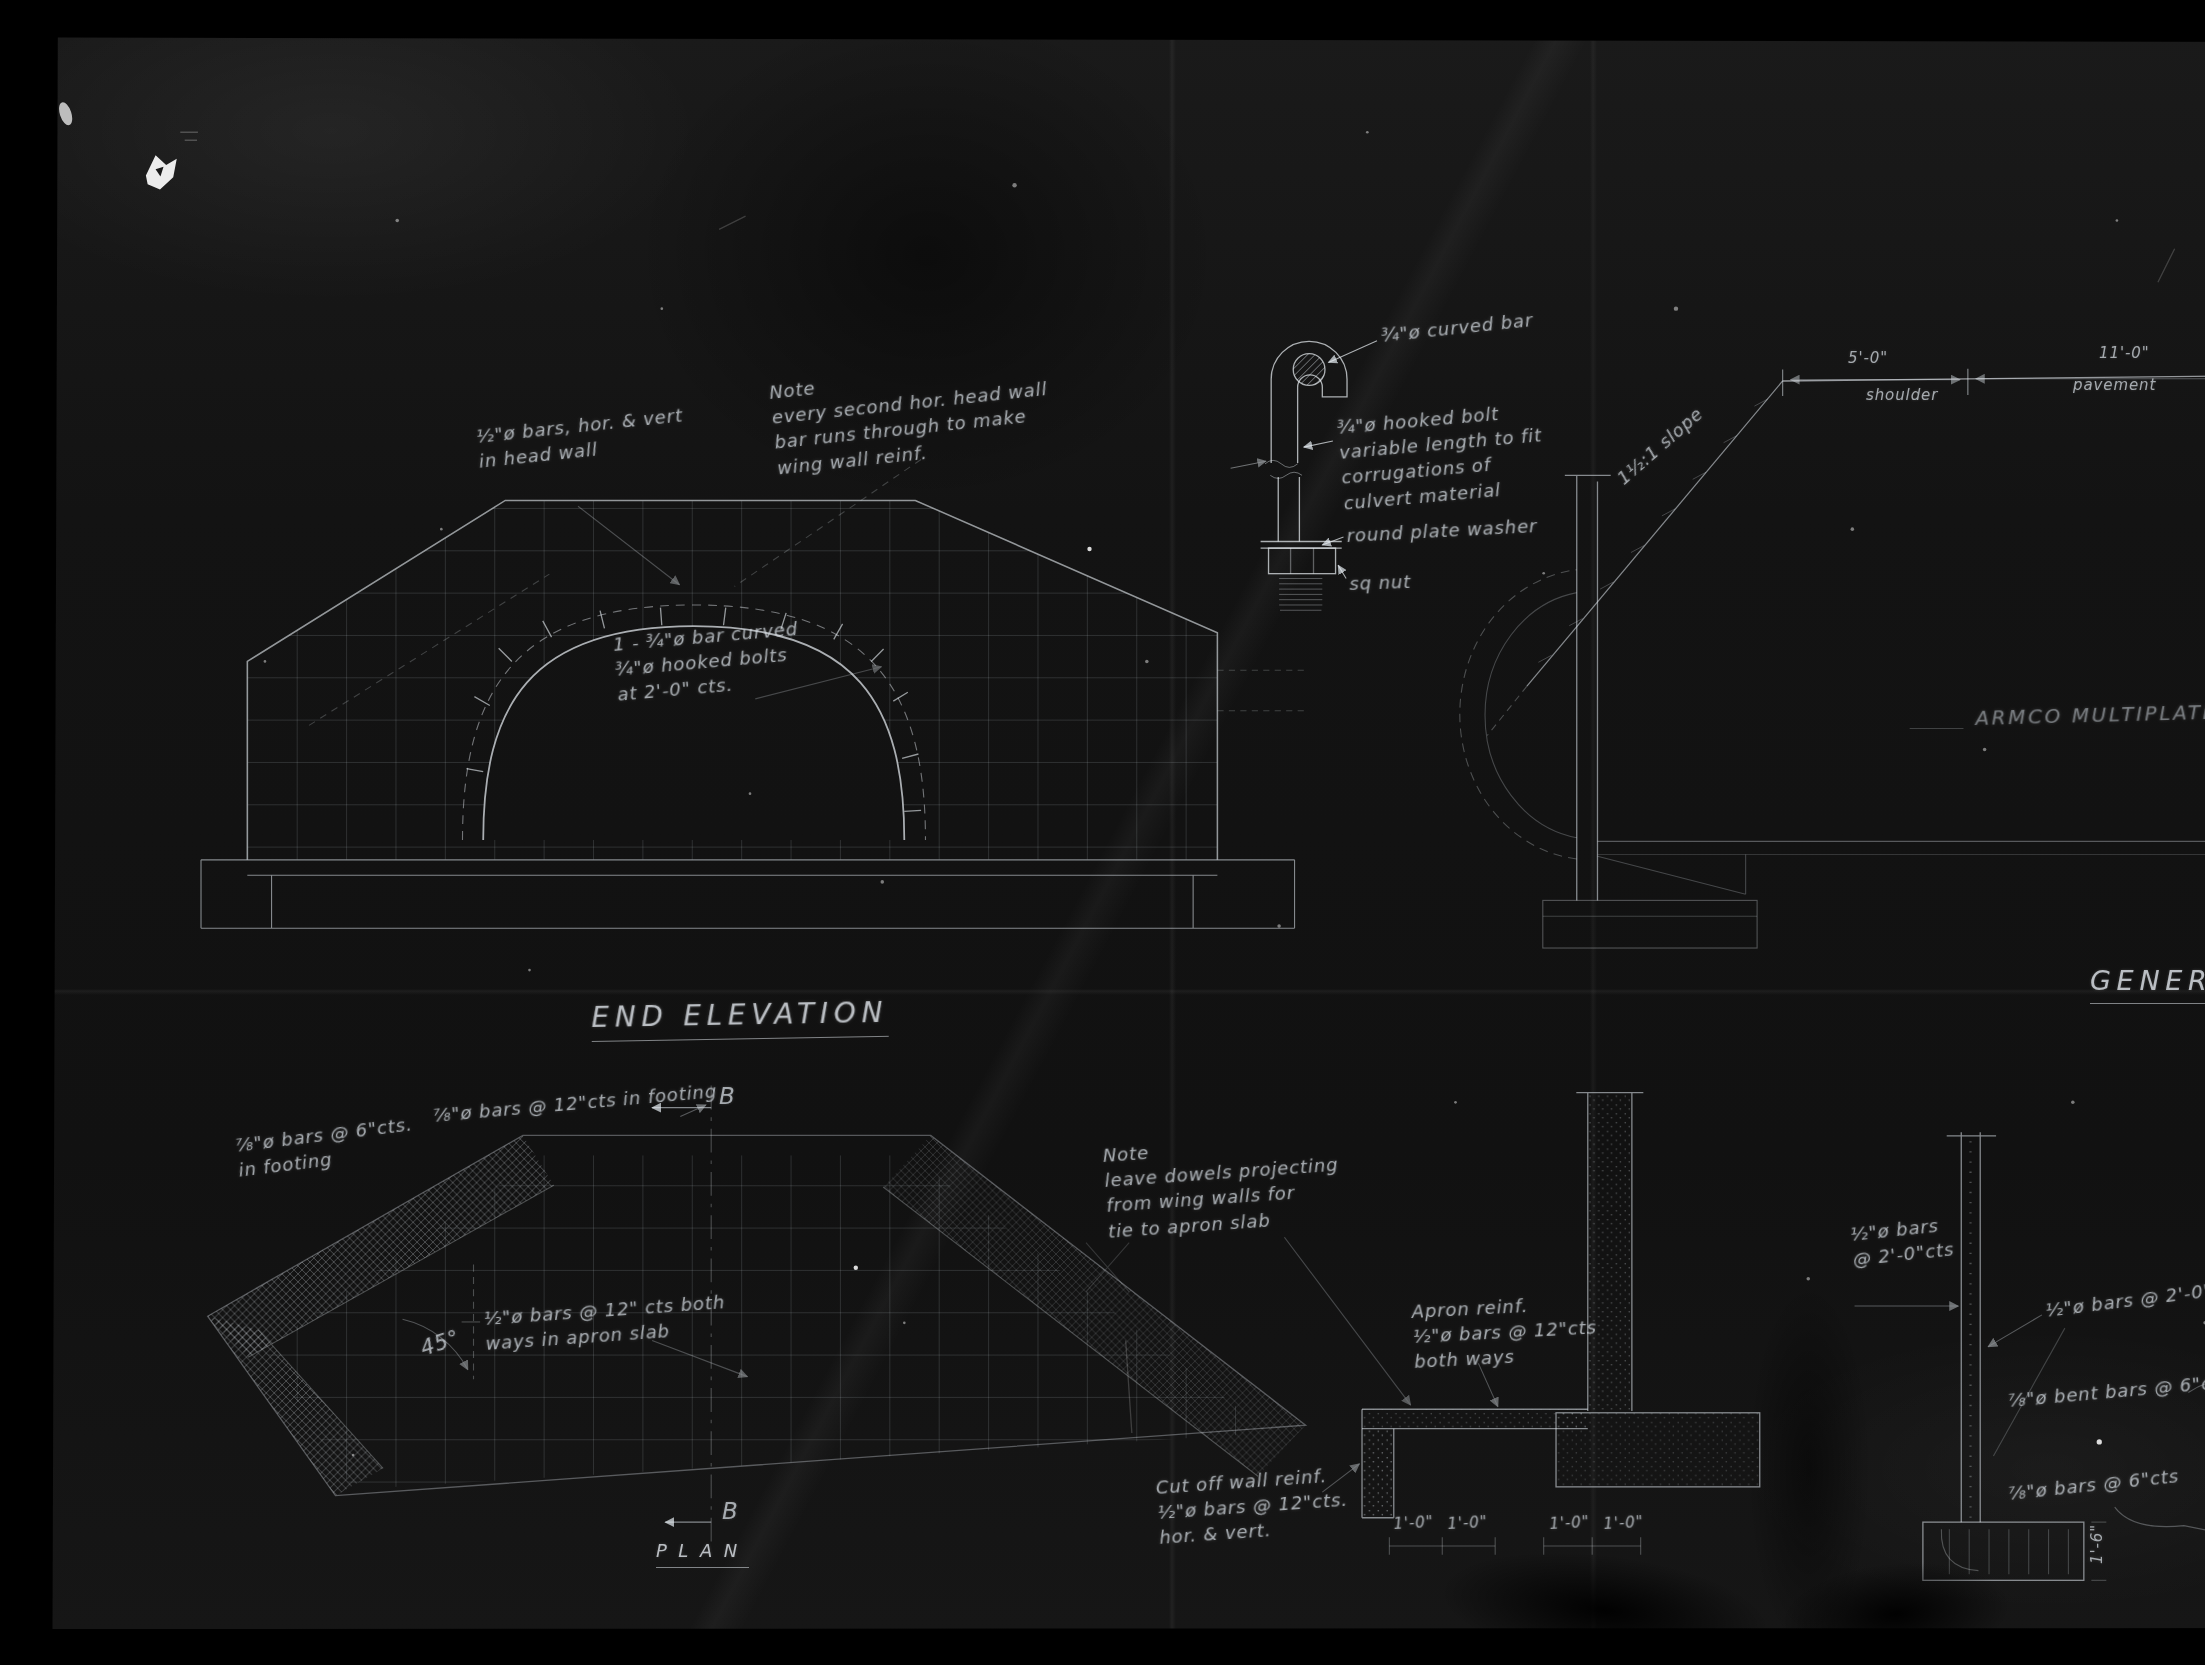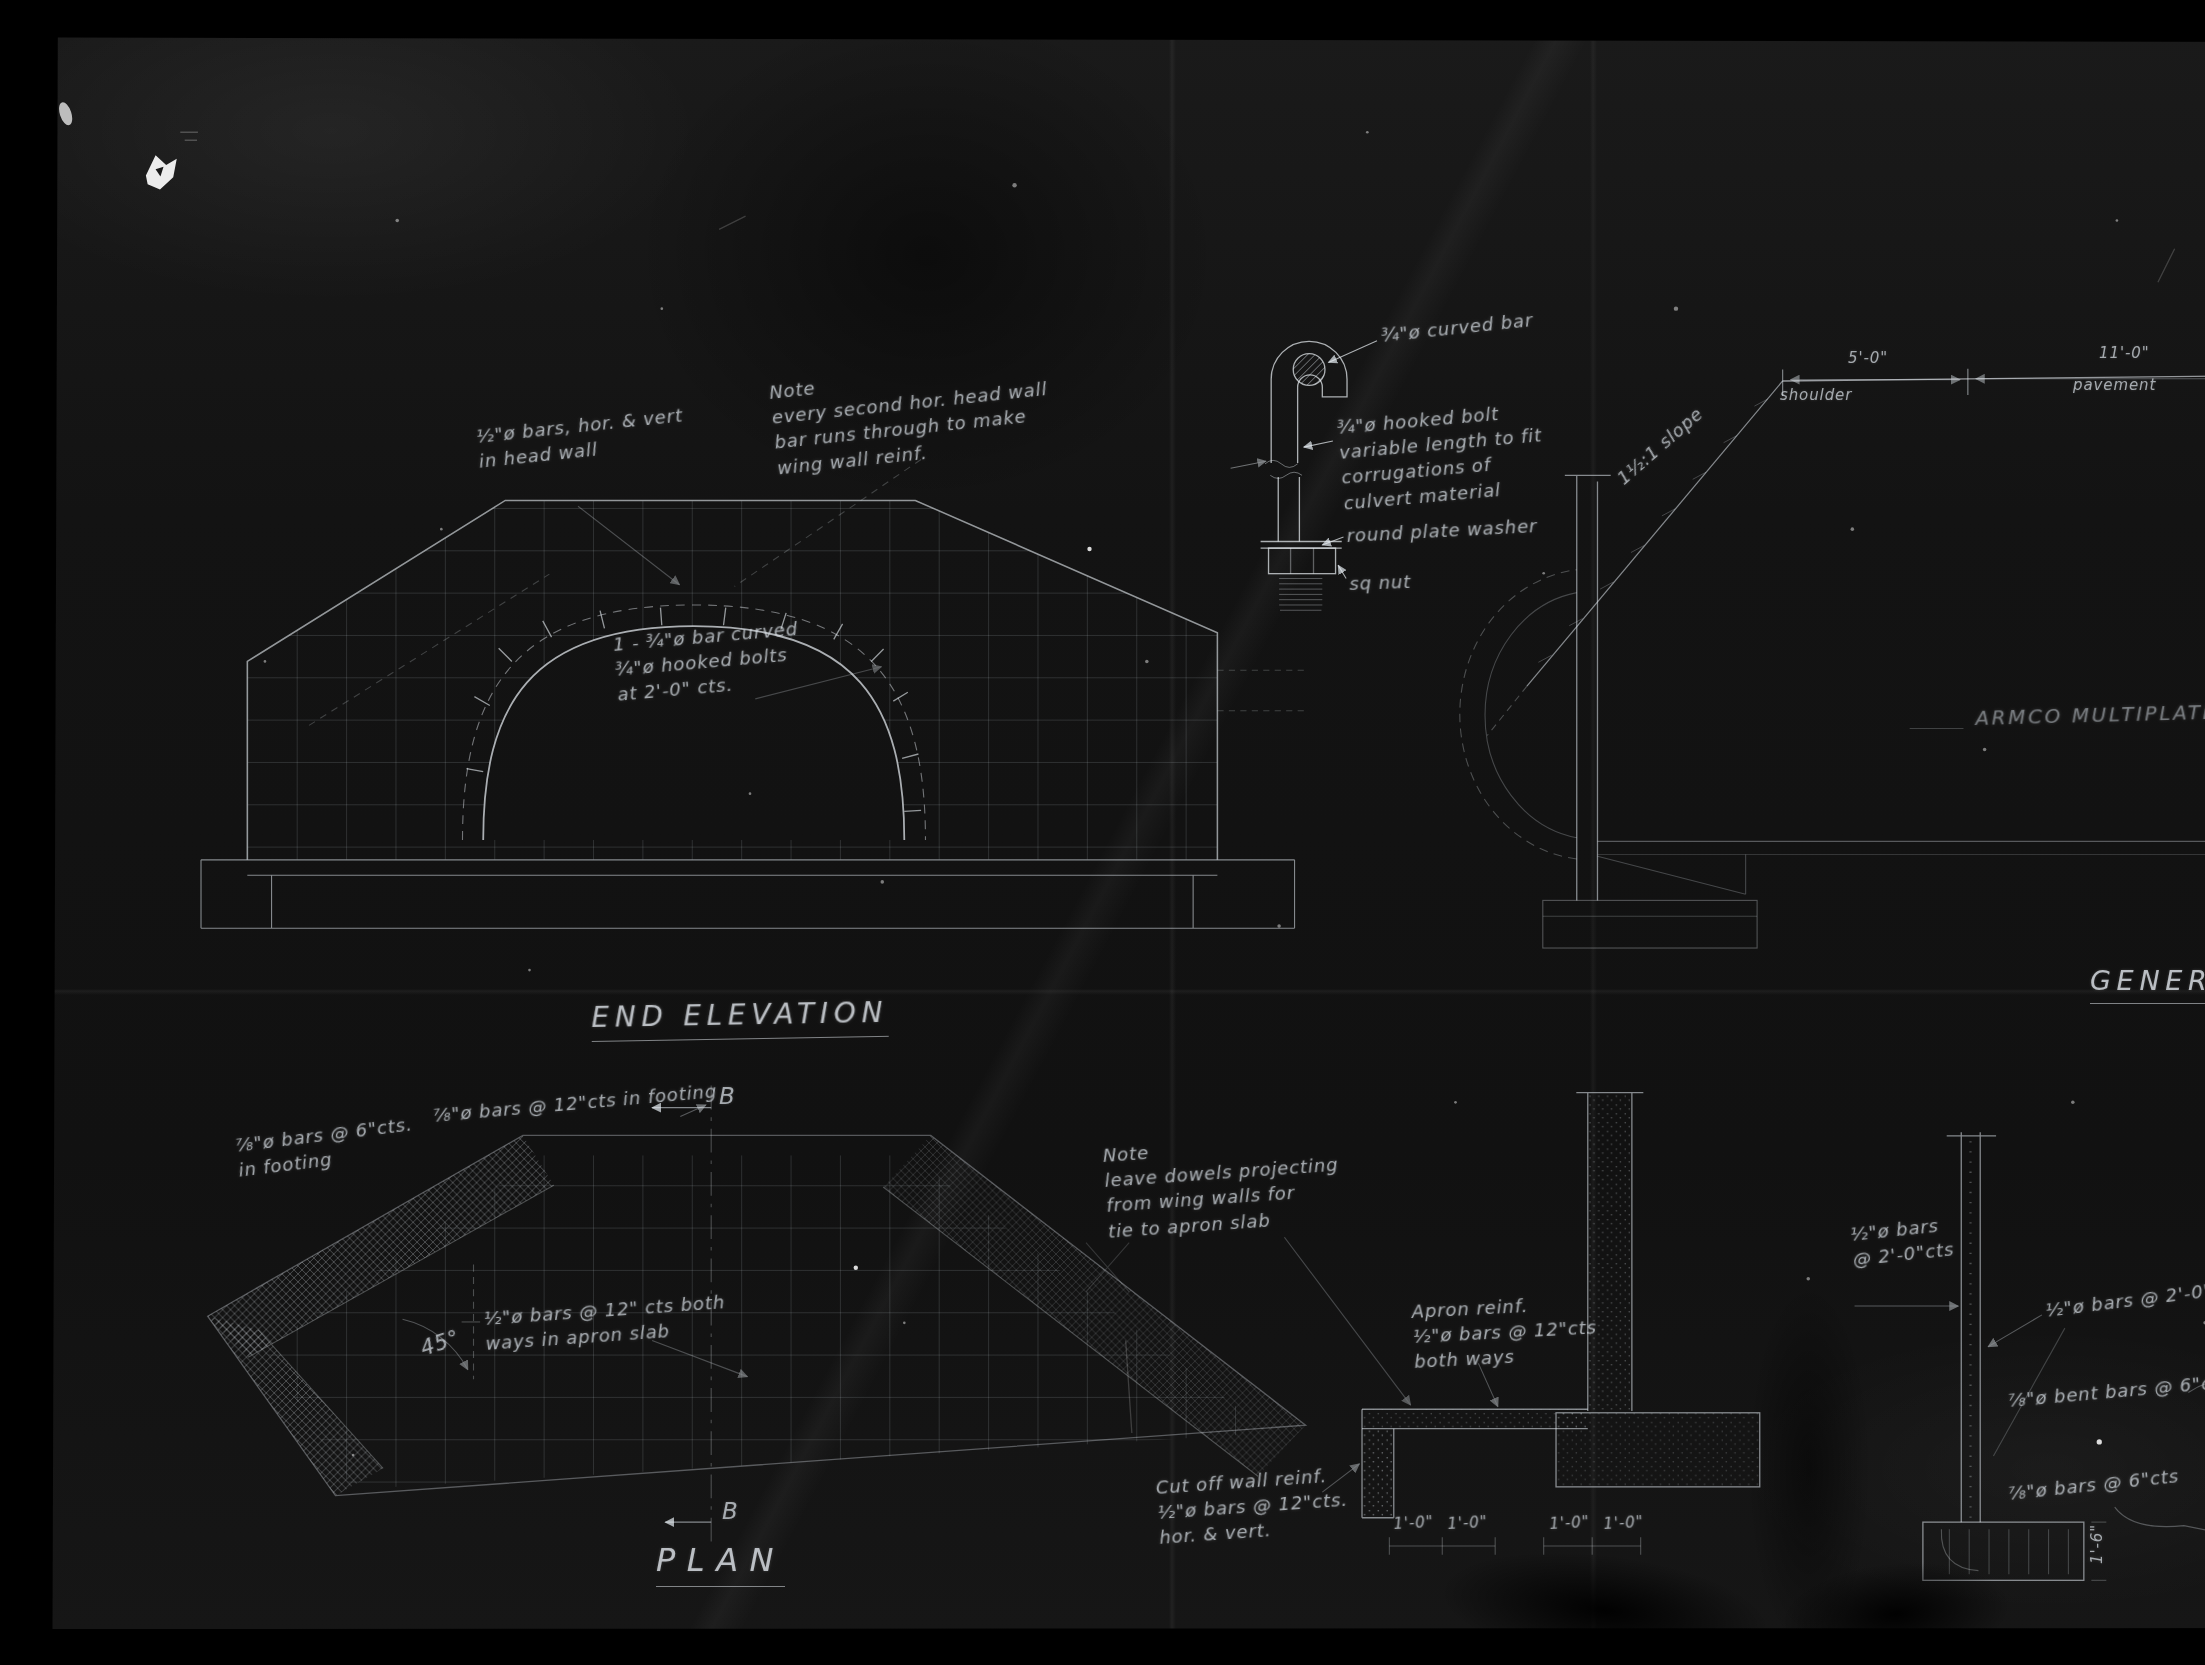--- a/index.html
+++ b/index.html
@@ -234,37 +234,37 @@
 
     <div class="hw" style="left:1380px;top:323px;transform:rotate(-6deg)">¾"ø curved bar</div>
     <div class="hw" style="left:1336px;top:415px;transform:rotate(-5deg)">¾"ø hooked bolt
 variable length to fit
 corrugations of
 culvert material</div>
     <div class="hw" style="left:1346px;top:523px;transform:rotate(-3deg)">round plate washer</div>
     <div class="hw" style="left:1349px;top:571px;transform:rotate(-2deg)">sq nut</div>
 
     <div class="hw sm" style="left:1848px;top:348px">5'-0"</div>
-    <div class="hw sm" style="left:1780px;top:385px">shoulder</div>
+    <div class="hw sm" style="left:1866px;top:385px">shoulder</div>
     <div class="hw sm" style="left:2099px;top:343px">11'-0"</div>
     <div class="hw sm" style="left:2073px;top:375px">pavement</div>
 
     <div class="hw" style="left:1612px;top:472px;transform:rotate(-41deg);font-size:17.6px">1½:1 slope</div>
     <div class="hw caps" style="left:1975px;top:704px;transform:rotate(-1.5deg)">ARMCO MULTIPLATE PIPE ARCH CU</div>
     <div class="hw title" style="left:2090px;top:962px;font-size:27px">GENERAL ELEVAT</div>
 
     <div class="hw" style="left:234px;top:1133px;transform:rotate(-7deg)">⅞"ø bars @ 6"cts.
 in footing</div>
     <div class="hw" style="left:432px;top:1103px;transform:rotate(-5deg)">⅞"ø bars @ 12"cts in footing</div>
     <div class="hw" style="left:483px;top:1306px;transform:rotate(-4deg)">½"ø bars @ 12" cts both
 ways in apron slab</div>
     <div class="hw" style="left:417px;top:1336px;transform:rotate(-18deg);font-size:21px">45°</div>
     <div class="hw" style="left:719px;top:1080px;font-size:23px">B</div>
     <div class="hw" style="left:722px;top:1495px;font-size:23px">B</div>
-    <div class="hw title" style="left:656px;top:1538px;font-size:32px;letter-spacing:11.5px">PLAN</div>
+    <div class="hw title" style="left:656px;top:1538px;font-size:18px;letter-spacing:11.5px">PLAN</div>
 
     <div class="hw" style="left:1102px;top:1143px;transform:rotate(-4deg)">Note
 leave dowels projecting
 from wing walls for
 tie to apron slab</div>
     <div class="hw" style="left:1411px;top:1299px;transform:rotate(-3deg)">Apron reinf.
 ½"ø bars @ 12"cts
 both ways</div>
     <div class="hw" style="left:1155px;top:1475px;transform:rotate(-4deg)">Cut off wall reinf.
 ½"ø bars @ 12"cts.

